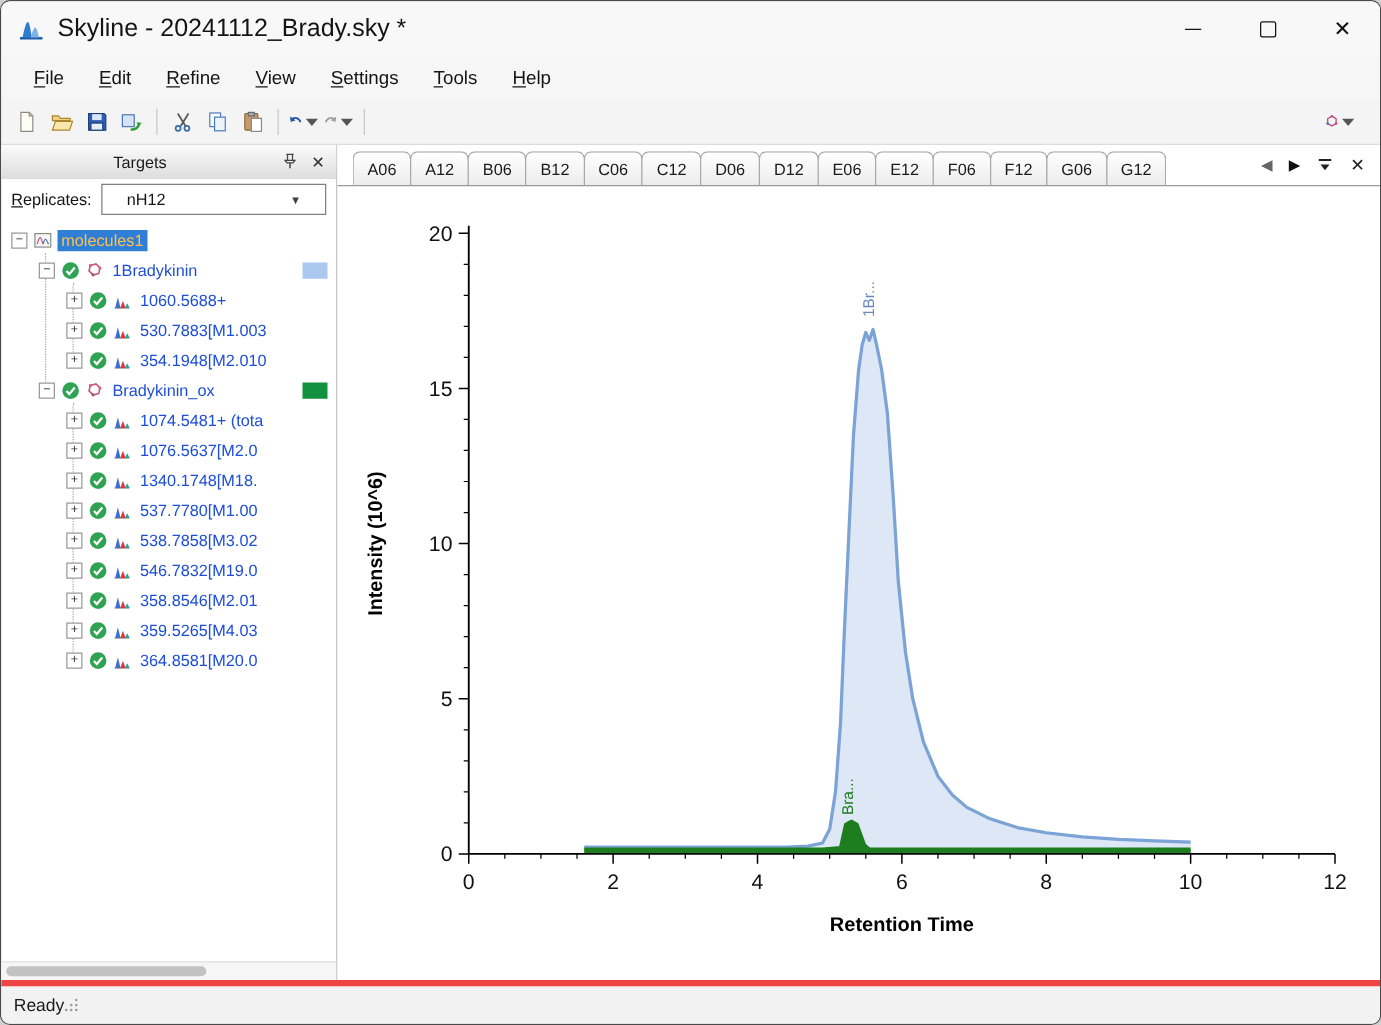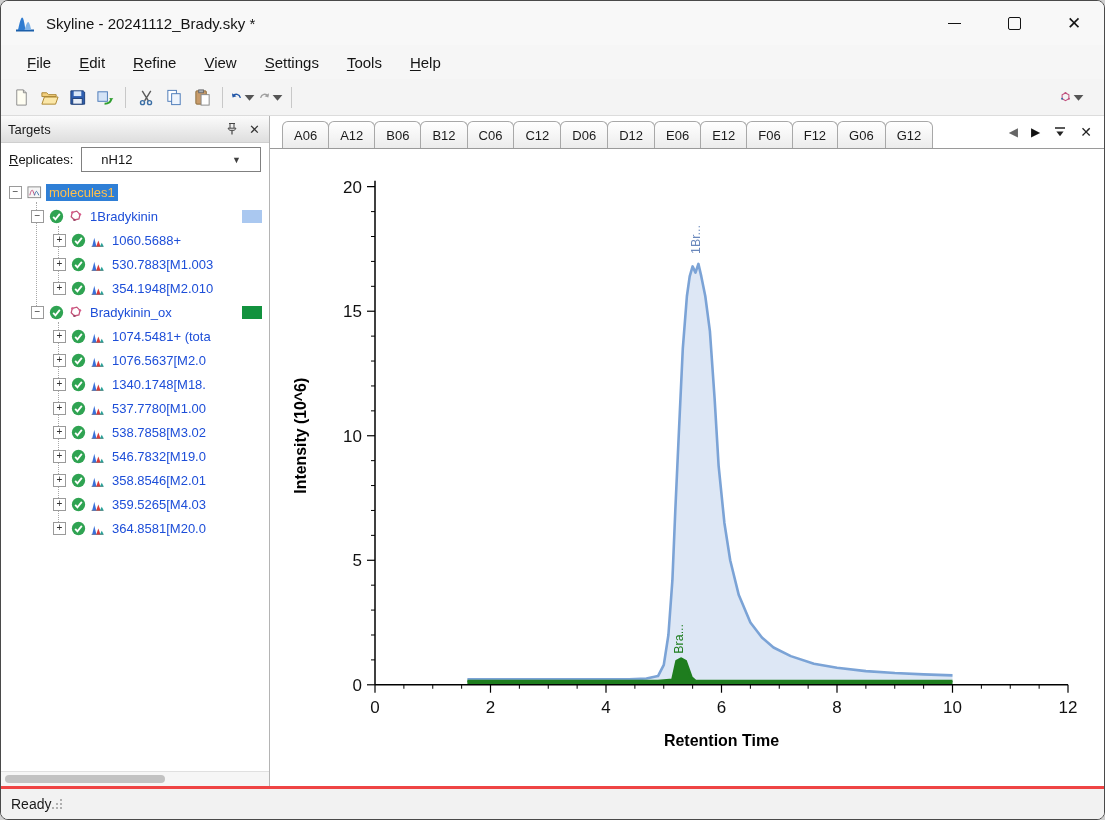--- a/index.html
+++ b/index.html
@@ -2,21 +2,21 @@
 <html><head>
 <meta charset="utf-8">
 <style>
   html,body{margin:0;padding:0;width:1105px;height:820px;overflow:hidden;background:#cfcfcf;
             font-family:"Liberation Sans",sans-serif;}
   .window{position:absolute;inset:0;background:#fff;border:1px solid #4a4a4a;border-radius:8px;
           overflow:hidden;display:flex;flex-direction:column;}
   
   .titlebar{height:44px;flex:0 0 auto;background:#f8f8f8;display:flex;align-items:center;}
   .app-logo{width:22px;height:22px;margin-left:13px;flex:0 0 auto;}
-  .title-text{font-size:15px;color:#141414;margin-left:10px;}
+  .title-text{font-size:20px;color:#141414;margin-left:10px;}
   .win-controls{margin-left:auto;display:flex;height:100%;}
   .win-btn{width:60px;height:100%;display:flex;align-items:center;justify-content:center;color:#141414;}
   .minbar{width:13px;border-top:1.6px solid #141414;}
   .maxbox{width:11px;height:11px;border:1.6px solid #141414;border-radius:2px;}
   .closex{font-size:17px;}
   
   .menubar{height:34px;flex:0 0 auto;background:#f6f6f6;display:flex;align-items:center;padding-left:12px;}
   .menu-item{padding:5px 14px;font-size:15px;color:#141414;cursor:default;}
   .menu-item u{text-underline-offset:2px;}
   
@@ -26,21 +26,21 @@
   .tool-btn svg{width:19px;height:19px;}
   .tb-sep{width:1px;height:21px;background:#c8c8c8;margin:0 6px;}
   .dd-caret{width:8px;height:8px;margin-left:0px;}
   .toolbar-right{margin-left:auto;display:flex;align-items:center;margin-right:12px;}
   
   .main{flex:1;display:flex;min-height:0;}
   
   .targets{width:268px;flex:0 0 auto;border-right:1px solid #b4b4b4;display:flex;flex-direction:column;background:#fff;}
   .targets-header{height:26px;flex:0 0 auto;background:linear-gradient(#fbfbfb,#dedede);
                   border-bottom:1px solid #cfcfcf;display:flex;align-items:center;padding:0 7px;font-size:13px;color:#1a1a1a;}
-  .targets-title{flex:1;}
+  .targets-title{flex:1;text-align:center;}
   .panel-icon{width:15px;height:15px;display:flex;align-items:center;justify-content:center;margin-left:8px;color:#333;}
   .panel-icon svg{width:14px;height:14px;}
   .replicates{height:33px;flex:0 0 auto;display:flex;align-items:center;padding:0 8px;font-size:13px;color:#141414;gap:8px;}
   .combo{width:152px;height:23px;border:1px solid #808080;background:#fff;display:flex;align-items:center;
          padding:0 19px;font-size:13px;color:#141414;}
   .combo-caret{margin-left:auto;font-size:9px;color:#404040;}
   .tree{flex:1;overflow:hidden;padding-top:4px;font-size:13px;position:relative;}
   .guide{position:absolute;width:0;border-left:1px dotted #a8a8a8;}
   .tree-row{height:24px;display:flex;align-items:center;white-space:nowrap;overflow:hidden;position:relative;}
   .expander{width:11px;height:11px;border:1px solid #9a9a9a;background:#fff;color:#333;
@@ -62,21 +62,21 @@
   .tab-controls{margin-left:auto;display:flex;align-items:center;gap:13px;padding:0 12px;height:100%;}
   .tab-arrow{font-size:12px;}
   .tab-prev{color:#666;}
   .tab-next{color:#111;}
   .tablist-icon svg{width:14px;height:14px;display:block;}
   .tab-close{font-size:14px;color:#222;}
   .chart-body{flex:1;position:relative;min-height:0;}
   .chart-body svg{position:absolute;inset:0;width:100%;height:100%;}
   svg text{font-family:"Liberation Sans",sans-serif;}
   
-  .statusbar{height:30px;flex:0 0 auto;background:#f2f2f2;border-top:3px solid #ef4444;
+  .statusbar{height:30px;flex:0 0 auto;background:#f2f2f2;border-top:5px solid #ef4444;
              display:flex;align-items:center;font-size:14px;color:#1a1a1a;padding:0 10px;}
   .status-right{margin-left:auto;display:flex;gap:18px;margin-right:14px;}
   .grip svg{width:12px;height:12px;display:block;}
 </style>
 </head>
 <body>
 
 <div class="window">
 
   <div class="titlebar">

